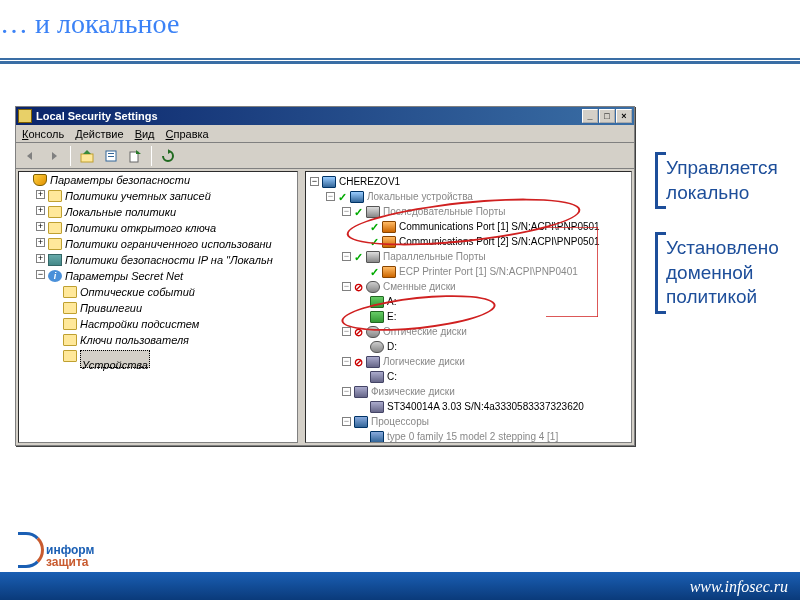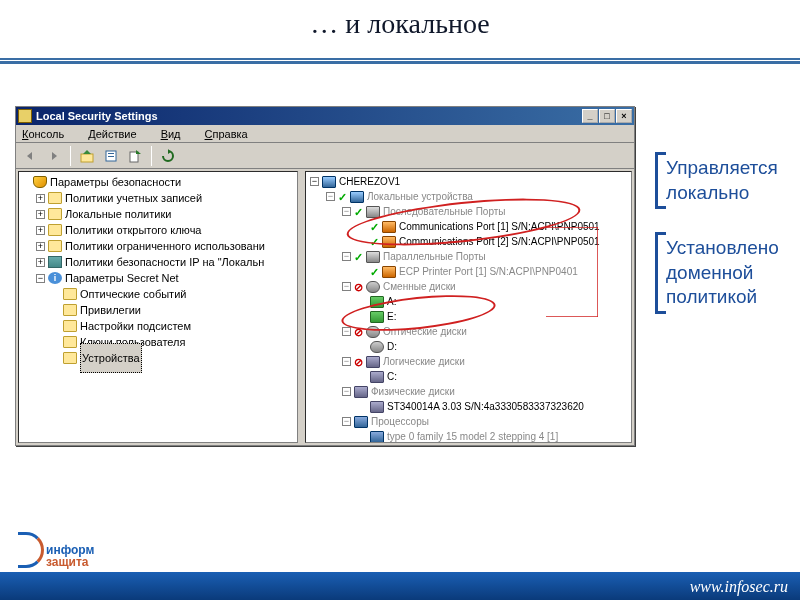--- a/index.html
+++ b/index.html
@@ -11,23 +11,22 @@
     width: 800px;
     height: 600px;
     position: relative;
     overflow: hidden;
   }
   .slide-title {
     position: absolute;
     top: 8px;
     left: 0;
     right: 0;
-    text-align: center;
     font-size: 28px;
-    color: #0f172a;
+    color: #3b82f6;
     font-family: "Times New Roman", serif;
   }
   .slide-rule {
     position: absolute;
     top: 58px;
     left: 0;
     right: 0;
     height: 6px;
     background: linear-gradient(to bottom, #3a6ea5 0, #3a6ea5 2px, #fff 2px, #fff 3px, #3a6ea5 3px, #3a6ea5 6px);
   }
@@ -67,21 +66,21 @@
     display: flex;
     align-items: center;
     justify-content: center;
     color: #000;
     font-family: "Arial";
   }
   .menubar {
     height: 18px;
     display: flex;
     align-items: center;
-    gap: 24px;
+    gap: 11px;
     padding: 0 6px;
     border-bottom: 1px solid #808080;
   }
   .menubar span { text-decoration: underline; text-decoration-color: rgba(0,0,0,0); }
   .menu-item { cursor: default; }
   .menu-item::first-letter { text-decoration: underline; }
   .toolbar {
     height: 26px;
     display: flex;
     align-items: center;
@@ -106,23 +105,23 @@
     border: 1px inset #808080;
     margin: 2px;
     overflow: auto;
   }
   .pane-left { width: 280px; }
   .pane-right { flex: 1; position: relative; }
   .splitter { width: 3px; background: #d4d0c8; cursor: col-resize; }
   .tree { padding: 2px; }
   .tree-row {
     display: flex;
-    align-items: center;
     height: 16px;
     white-space: nowrap;
+    font-style: italic;
   }
   .tree-row .pm {
     width: 9px; height: 9px;
     border: 1px solid #808080;
     font-size: 9px;
     line-height: 7px;
     text-align: center;
     margin-right: 3px;
     background: #fff;
   }

